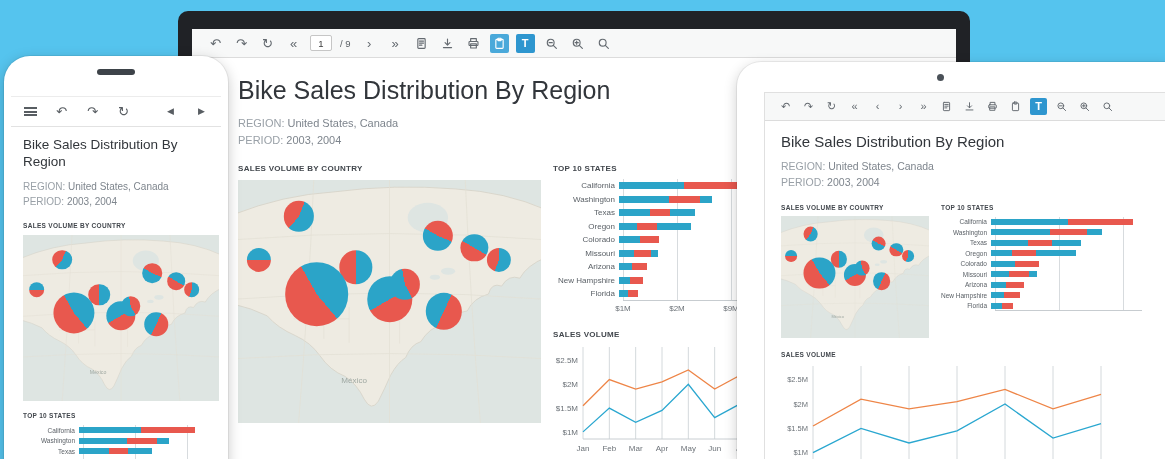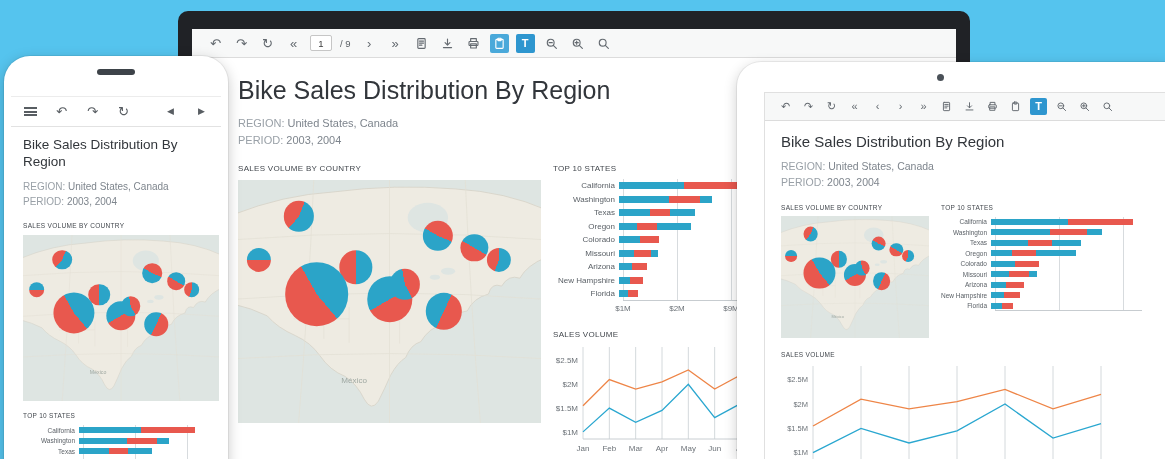--- a/index.html
+++ b/index.html
@@ -20,21 +20,21 @@
 .tb-page{width:22px;height:16px;border:1px solid #c6c6c6;border-radius:2px;font-family:inherit;font-size:9.5px;text-align:center;color:#3c3c3c;background:#fff;}
 .tb-page-suffix{font-size:9.5px;color:#595f64;margin:0 2px 0 1px;}
 .tb-spacer{flex:1;}
 .burger{width:13px;height:9px;border-top:2px solid currentColor;border-bottom:2px solid currentColor;position:relative;}
 .burger::after{content:"";position:absolute;left:0;right:0;top:1.5px;height:2px;background:currentColor;}
 
 .doc{flex:1;overflow:hidden;position:relative;}
 .title{color:#32363b;font-weight:400;}
 .meta{color:#7e858d;line-height:1.5;}
 .meta .lbl{color:#99a0a7;}
-.sec-label{font-weight:normal;color:#42474d;letter-spacing:.3px;}
+.sec-label{font-weight:bold;color:#42474d;letter-spacing:.3px;}
 .map{position:relative;background:#dee5e2;overflow:hidden;}
 .map svg.basemap{position:absolute;inset:0;width:100%;height:100%;}
 .pie{position:absolute;border-radius:50%;transform:translate(-50%,-50%);}
 .doc-cols{display:flex;}
 
 .barchart{position:relative;margin-top:6px;}
 .bar-grid{position:absolute;top:0;}
 .gridline-v{position:absolute;top:0;bottom:0;width:1px;background:#d7dbde;}
 .bar-baseline{position:absolute;left:0;right:0;bottom:0;height:1px;background:#c7ccd0;}
 .bar-row{display:flex;align-items:center;position:relative;}

